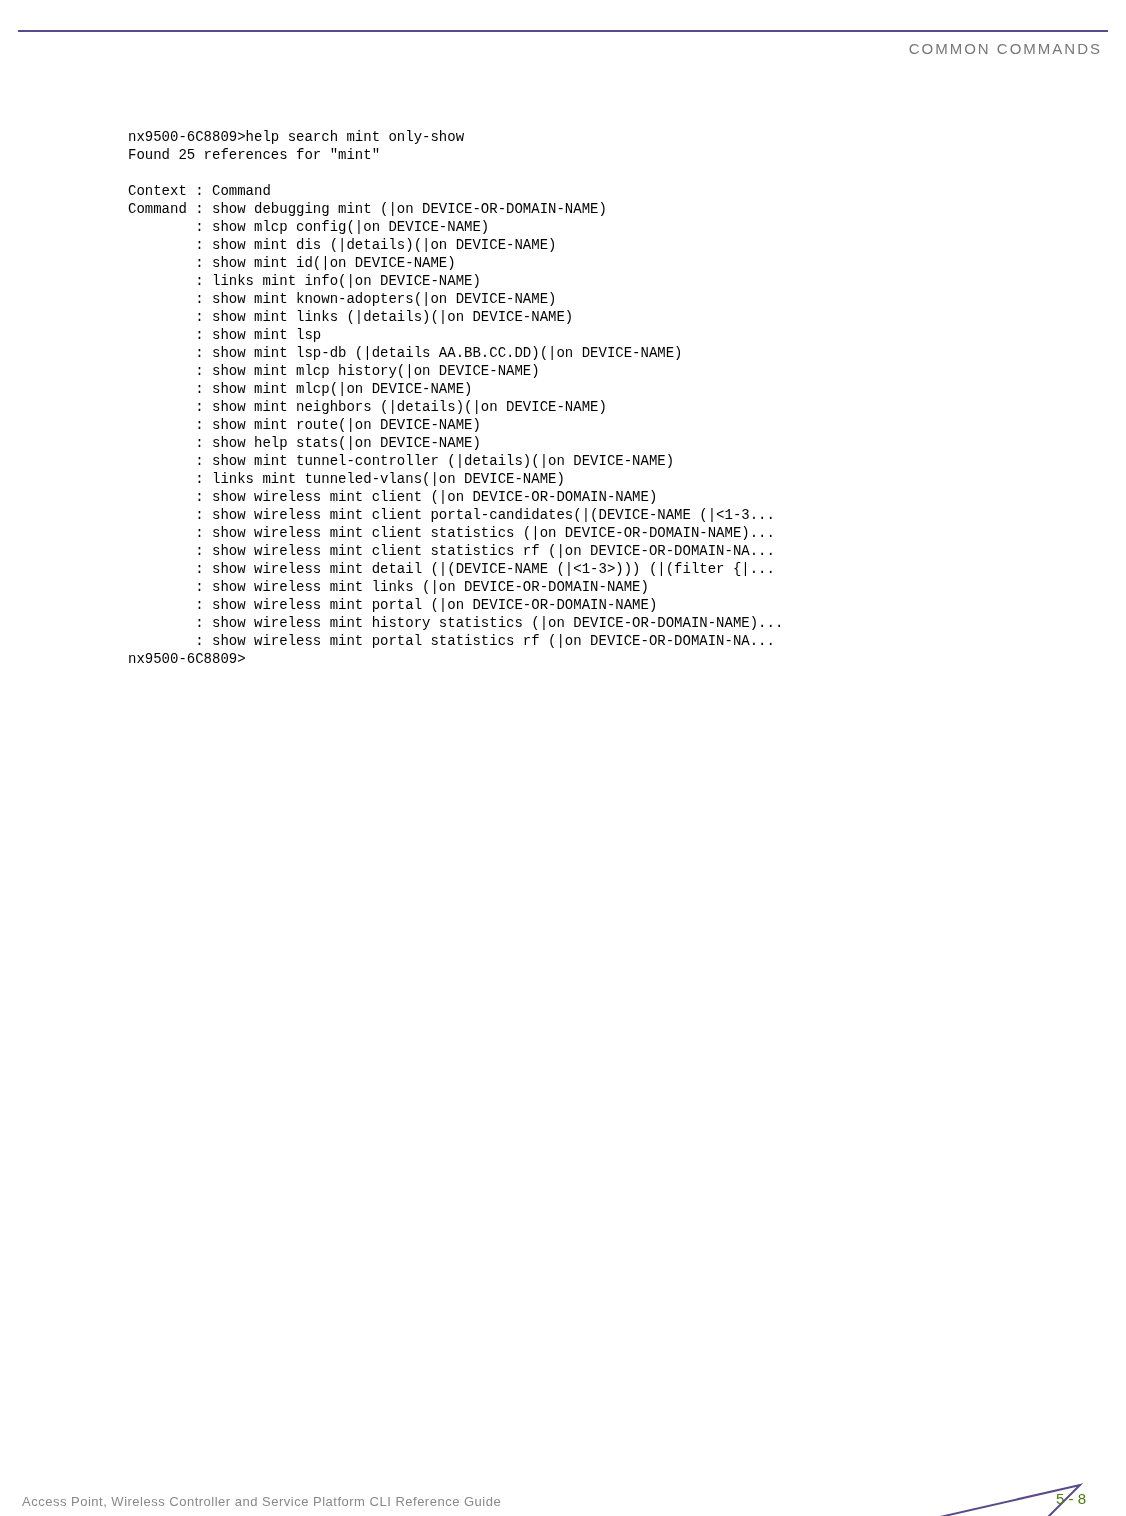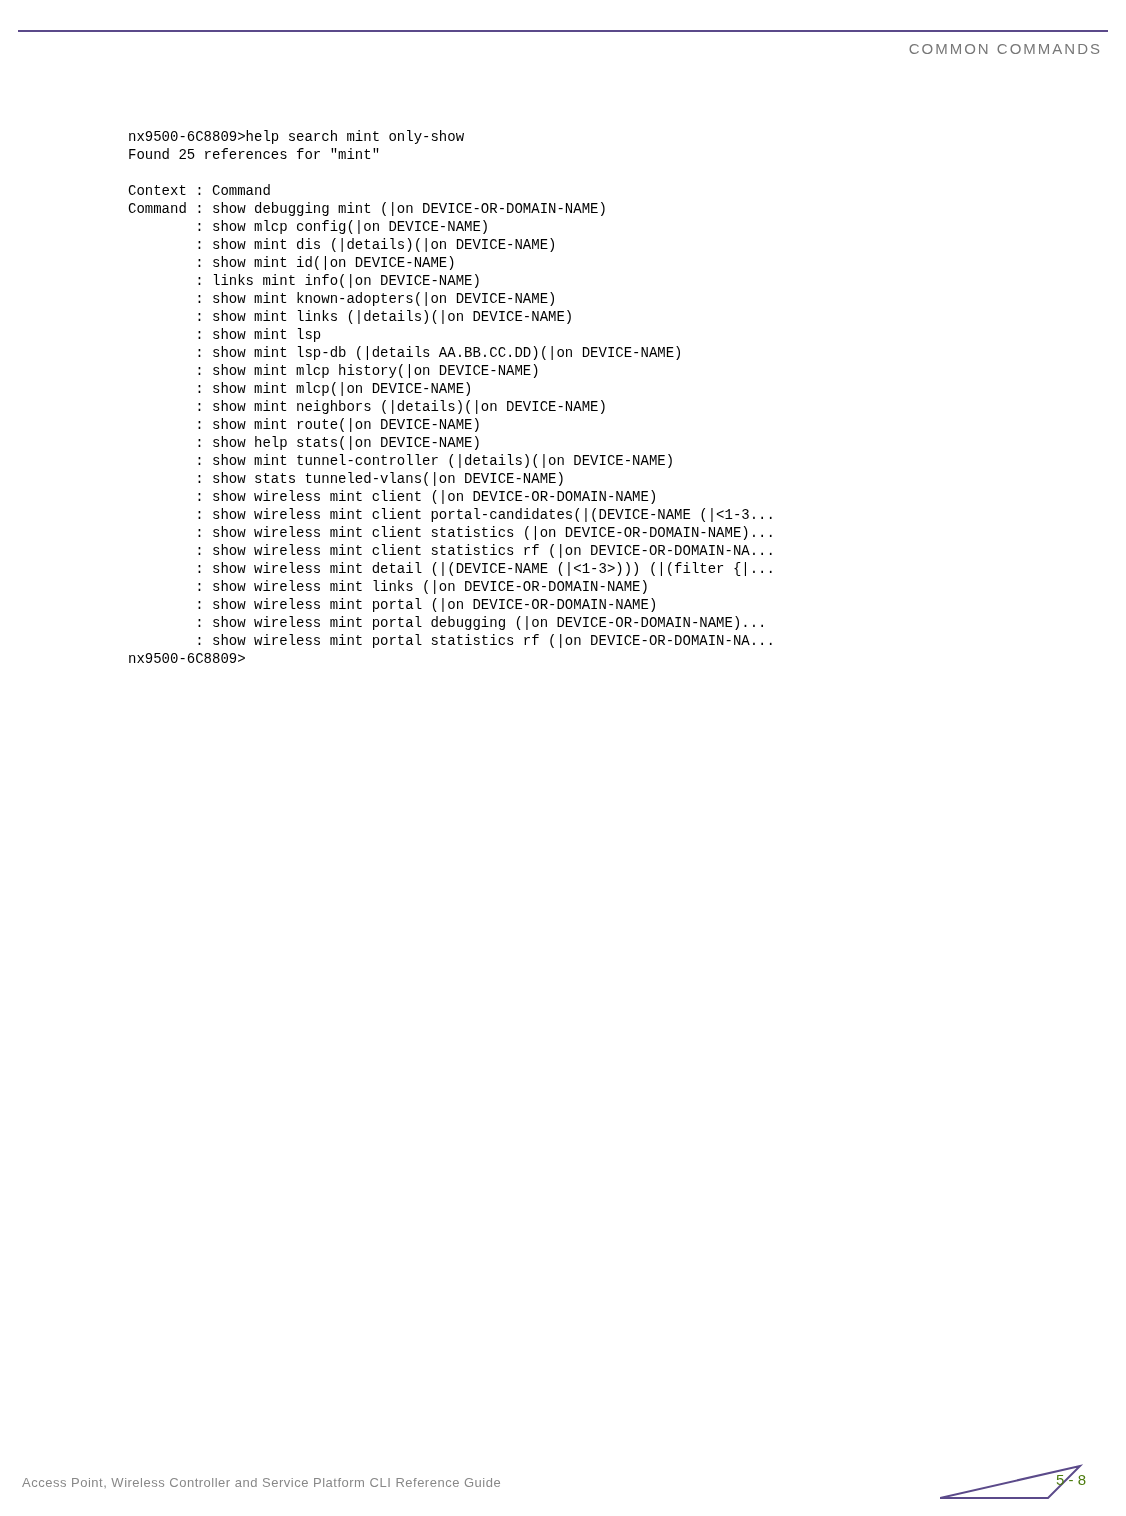--- a/index.html
+++ b/index.html
@@ -1,21 +1,21 @@
 <!DOCTYPE html>
 <html><head>
   <meta charset="utf-8">
   <style>
     * { margin: 0; padding: 0; box-sizing: border-box; }
     body { width: 1126px; height: 1516px; background: #fff; font-family: Arial, Helvetica, sans-serif; position: relative; }
     .header-region { position: absolute; top: 0; left: 0; right: 0; height: 36px; }
     .header-text { position: absolute; top: 8px; right: 24px; font-size: 15px; letter-spacing: 2px; color: #777; font-family: "Century Gothic", "Futura", Arial, sans-serif; margin-top: 32px; }
     .header-rule { position: absolute; top: 30px; left: 18px; right: 18px; height: 2px; background: #5b4a8a; }
     .content { position: absolute; top: 110px; left: 128px; right: 40px; font-family: "Courier New", Courier, monospace; font-size: 14px; line-height: 18px; color: #000; white-space: pre; }
-    .footer { position: absolute; bottom: 22px; left: 0; right: 0; height: 30px; text-align: center; }
+    .footer { position: absolute; bottom: 3px; left: 0; right: 0; height: 30px; text-align: center; }
     .footer-text { position: absolute; left: 22px; bottom: 4px; font-size: 13px; color: #888; letter-spacing: 0.5px; font-family: "Century Gothic", "Futura", Arial, sans-serif; }
     .page-badge { position: absolute; right: 26px; bottom: -6px; width: 160px; height: 36px; }
     .page-badge svg { width: 100%; height: 100%; }
     .page-num { position: absolute; right: 40px; bottom: 6px; font-size: 15px; color: #4d7c0f; font-family: "Century Gothic", "Futura", Arial, sans-serif; }
   </style>
 </head>
 <body>
 
 <div class="header-region">
   <div class="header-text">COMMON COMMANDS</div>
@@ -35,29 +35,29 @@
 <span>        : show mint known-adopters(|on DEVICE-NAME)</span>
 <span>        : show mint links (|details)(|on DEVICE-NAME)</span>
 <span>        : show mint lsp</span>
 <span>        : show mint lsp-db (|details AA.BB.CC.DD)(|on DEVICE-NAME)</span>
 <span>        : show mint mlcp history(|on DEVICE-NAME)</span>
 <span>        : show mint mlcp(|on DEVICE-NAME)</span>
 <span>        : show mint neighbors (|details)(|on DEVICE-NAME)</span>
 <span>        : show mint route(|on DEVICE-NAME)</span>
 <span>        : show help stats(|on DEVICE-NAME)</span>
 <span>        : show mint tunnel-controller (|details)(|on DEVICE-NAME)</span>
-<span>        : show stats tunneled-vlans(|on DEVICE-NAME)</span>
+<span>        : links mint tunneled-vlans(|on DEVICE-NAME)</span>
 <span>        : show wireless mint client (|on DEVICE-OR-DOMAIN-NAME)</span>
 <span>        : show wireless mint client portal-candidates(|(DEVICE-NAME (|&lt;1-3...</span>
 <span>        : show wireless mint client statistics (|on DEVICE-OR-DOMAIN-NAME)...</span>
 <span>        : show wireless mint client statistics rf (|on DEVICE-OR-DOMAIN-NA...</span>
 <span>        : show wireless mint detail (|(DEVICE-NAME (|&lt;1-3&gt;))) (|(filter {|...</span>
 <span>        : show wireless mint links (|on DEVICE-OR-DOMAIN-NAME)</span>
 <span>        : show wireless mint portal (|on DEVICE-OR-DOMAIN-NAME)</span>
-<span>        : show wireless mint portal debugging (|on DEVICE-OR-DOMAIN-NAME)...</span>
+<span>        : show wireless mint history statistics (|on DEVICE-OR-DOMAIN-NAME)...</span>
 <span>        : show wireless mint portal statistics rf (|on DEVICE-OR-DOMAIN-NA...</span>
 <span>nx9500-6C8809&gt;</span>
 </div>
 
 <div class="footer">
   <div class="footer-text">Access Point, Wireless Controller and Service Platform CLI Reference Guide</div>
   <div class="page-badge">
     <svg viewBox="0 0 160 36">
       <polygon points="0,34 108,34 140,2" fill="none" stroke="#5b4a8a" stroke-width="2"></polygon>
     </svg>

